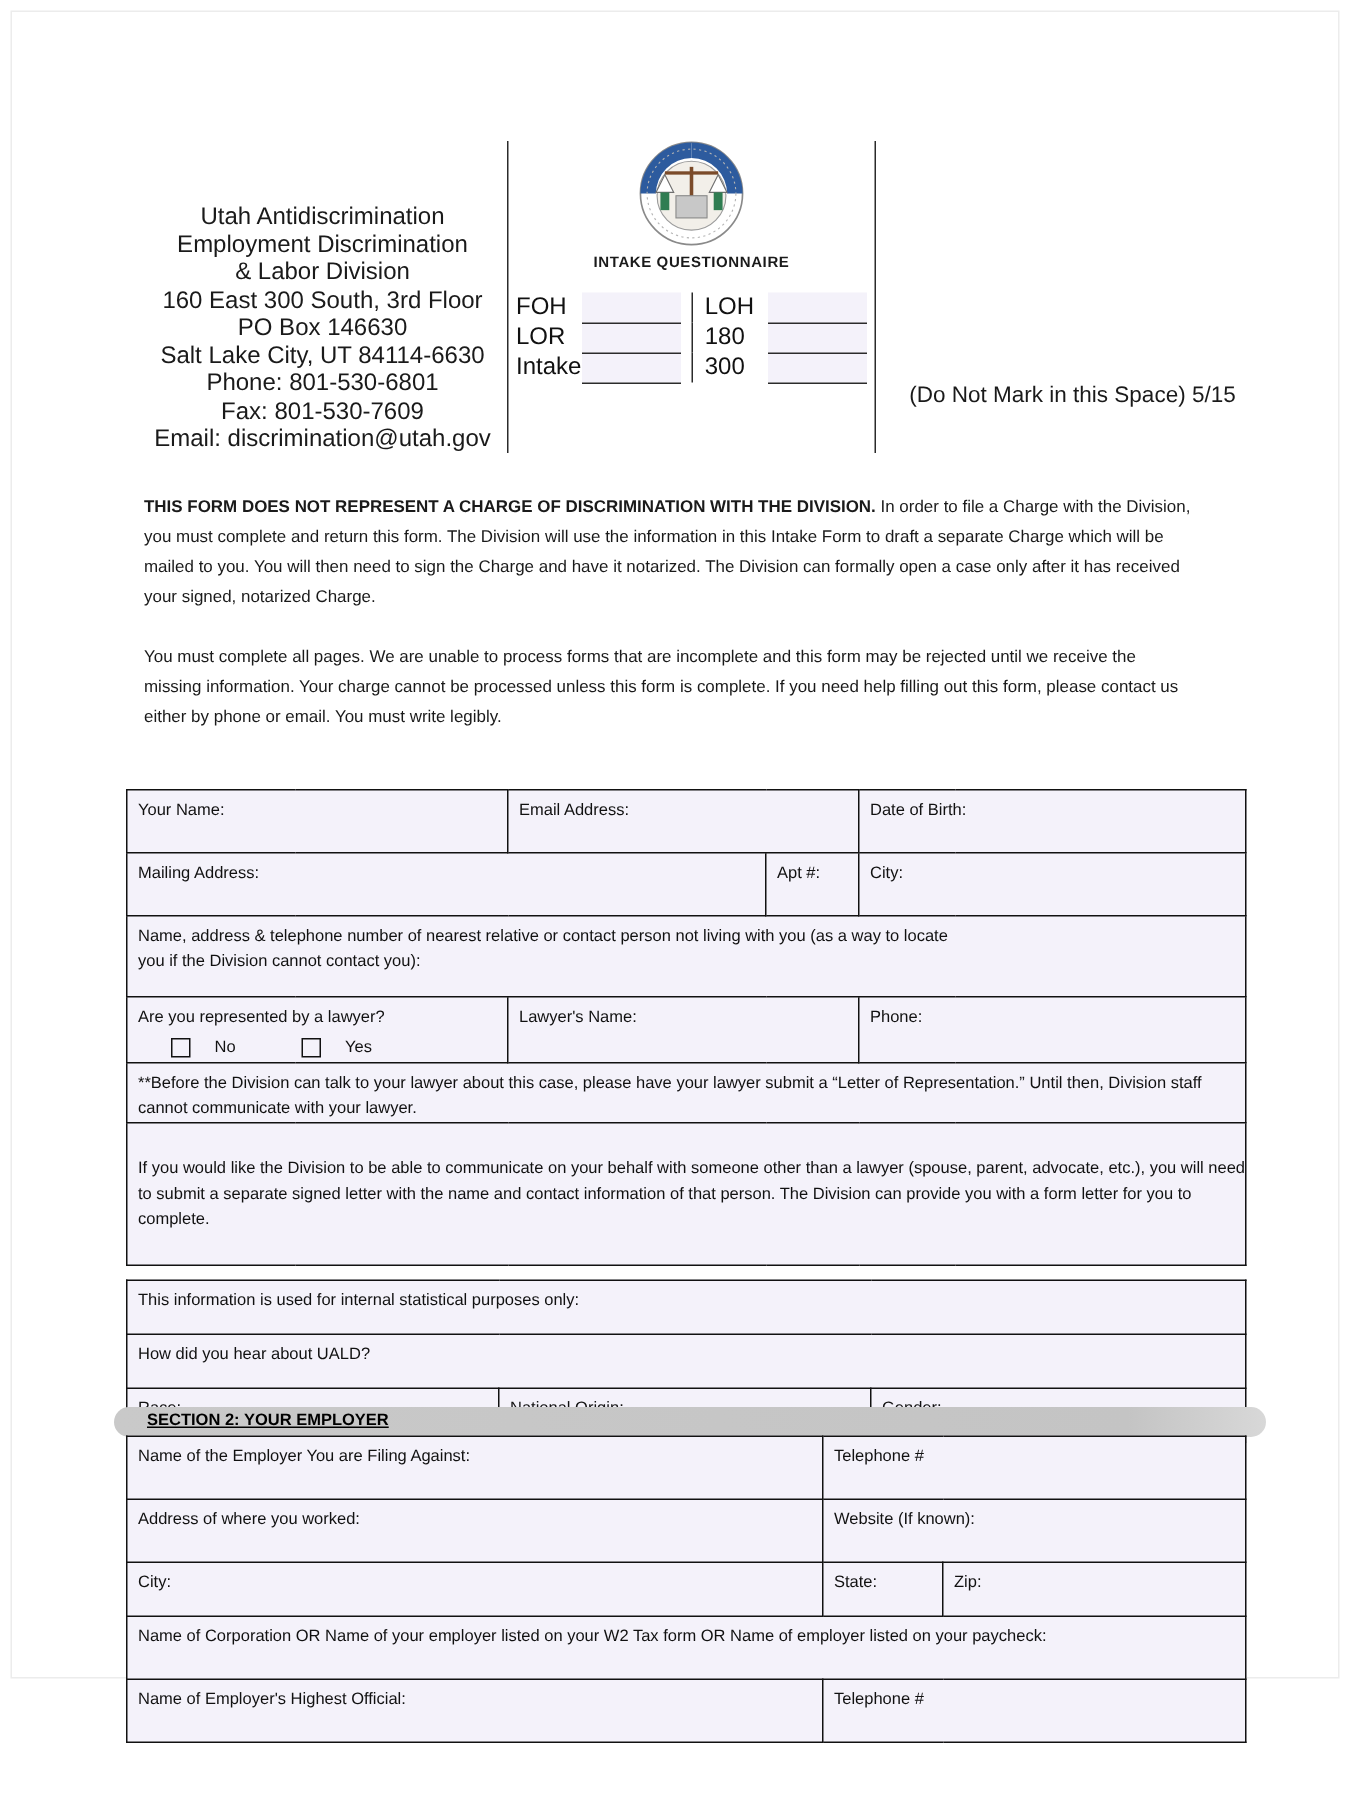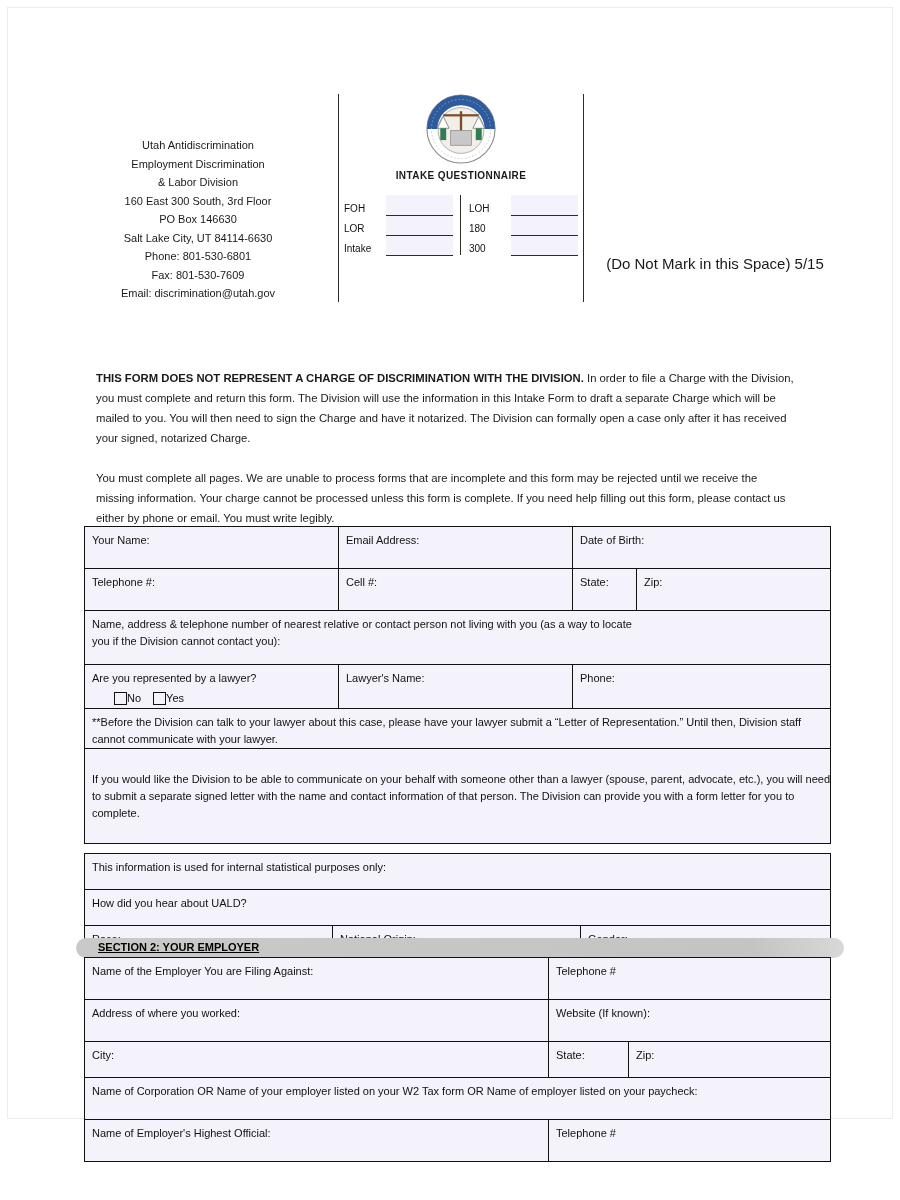--- a/index.html
+++ b/index.html
@@ -37,25 +37,25 @@
     top: 4px;
     width: 1px;
     height: 208px;
     background: #2b2b2b;
   }
   .hdr-divider.left  { left: 268px; }
   .hdr-divider.right { left: 513px; }
 
   .addr-block {
     position: absolute;
-    left: 0;
+    left: 17px;
     top: 46px;
     width: 256px;
     text-align: center;
-    font-size: 11px;
+    font-size: 16px;
     line-height: 18.5px;
     color: #1a1a1a;
   }
   .addr-block div { white-space: nowrap; }
 
   .center-block {
     position: absolute;
     left: 272px;
     top: 0px;
     width: 238px;
@@ -72,21 +72,21 @@
     font-size: 10px;
     font-weight: 700;
     letter-spacing: .4px;
     color: #1a1a1a;
   }
 
   .code-table {
     margin: 14px 0 0 2px;
     width: 234px;
     border-collapse: collapse;
-    font-size: 10px;
+    font-size: 16px;
   }
   .code-table td { padding: 0; height: 19px; vertical-align: bottom; }
   .code-label { width: 42px; text-align: left; padding-bottom: 1px !important; }
   .code-label.r { text-align: left; padding-left: 8px !important; }
   .code-line {
     border-bottom: 1.4px solid #2b2b2b;
     background: #f4f2fa;
     height: 15px;
   }
   .code-sep { width: 1px; background: #2b2b2b; }
@@ -104,21 +104,20 @@
 
   
   .intro {
     position: absolute;
     left: 88px;
     top: 320px;
     width: 700px;
     font-size: 11.3px;
     line-height: 20px;
     color: #1a1a1a;
-    margin-top: 40px;
   }
   .intro p { margin: 0 0 20px 0; }
   .intro .strong { font-weight: bold; }
 
   
   .section-bar {
     position: absolute;
     left: 68px;
     width: 768px;
     height: 20px;
@@ -161,21 +160,21 @@
   .cell-lbl { display: block; }
   .h30 { height: 30px; }
   .h36 { height: 36px; }
   .h48 { height: 48px; margin-top: 28px; }
 
   
   .cbrow {
     margin: 3px 0 0 22px;
     display: flex;
     align-items: center;
-    gap: 0;
+    gap: 16px;
     font-size: 11px;
   }
   .cbox {
     display: inline-block;
     width: 11px;
     height: 11px;
     border: 1.2px solid #111;
     background: #f4f2fa;
   }
   .cbrow .gap { width: 12px; display: inline-block; }
@@ -274,31 +273,28 @@
             <span class="cell-lbl">Your Name:</span>
           </td>
       <td class="h36" colspan="2">
             <span class="cell-lbl">Email Address:</span>
           </td>
       <td class="h36" colspan="2">
             <span class="cell-lbl">Date of Birth:</span>
           </td>
     </tr>
     <tr>
-      <td class="h36" colspan="2">
-            <span class="cell-lbl">Telephone #:</span>
-          </td>
-      <td class="h36" colspan="2">
-            <span class="cell-lbl">Cell #:</span>
+      <td class="h36" colspan="3">
+            <span class="cell-lbl">Mailing Address:</span>
           </td>
       <td class="h36">
-            <span class="cell-lbl">State:</span>
-          </td>
-      <td class="h36">
-            <span class="cell-lbl">Zip:</span>
+            <span class="cell-lbl">Apt #:</span>
+          </td>
+      <td class="h36" colspan="2">
+            <span class="cell-lbl">City:</span>
           </td>
     </tr>
     <tr>
       <td class="h48" colspan="6">
         <span class="cell-lbl">Name, address &amp; telephone number of nearest relative or contact person not living with you (as a way to locate</span>
         <span class="cell-lbl">you if the Division cannot contact you):</span>
       </td>
     </tr>
     <tr>
       <td colspan="2" style="height:38px">

